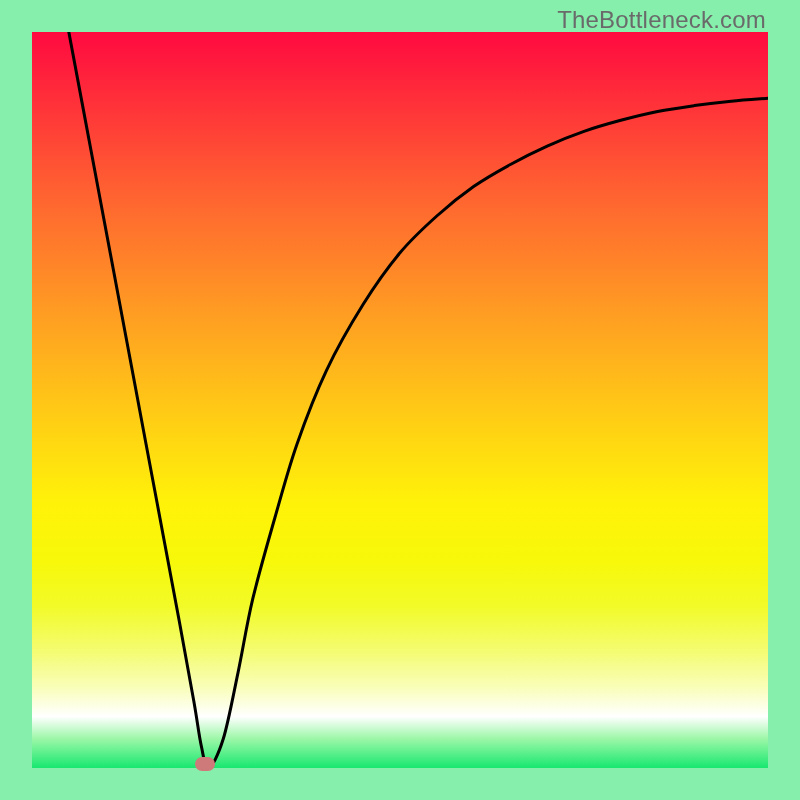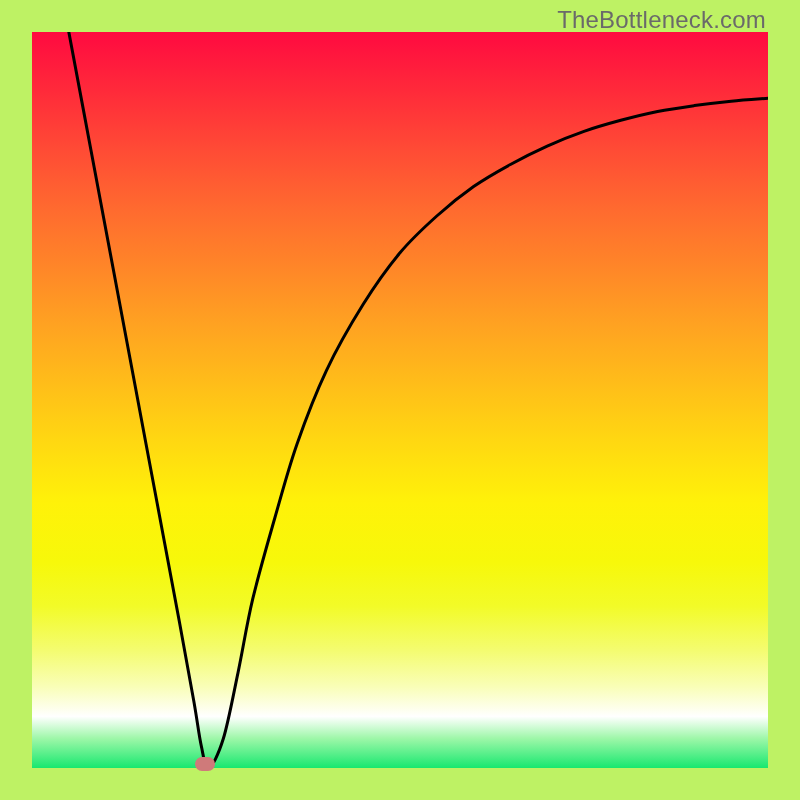--- a/index.html
+++ b/index.html
@@ -8,21 +8,21 @@
     width: 800px;
     height: 800px;
     overflow: hidden;
     background: #000;
     font-family: Arial, Helvetica, sans-serif;
   }
   .frame {
     position: relative;
     width: 800px;
     height: 800px;
-    background: #bef264;
+    background: #86efac;
   }
   .plot-area {
     position: absolute;
     left: 32px;
     top: 32px;
     width: 736px;
     height: 736px;
     background: linear-gradient(to bottom,
       #ff0a40 0%,
       #ff2a3a 8%,

